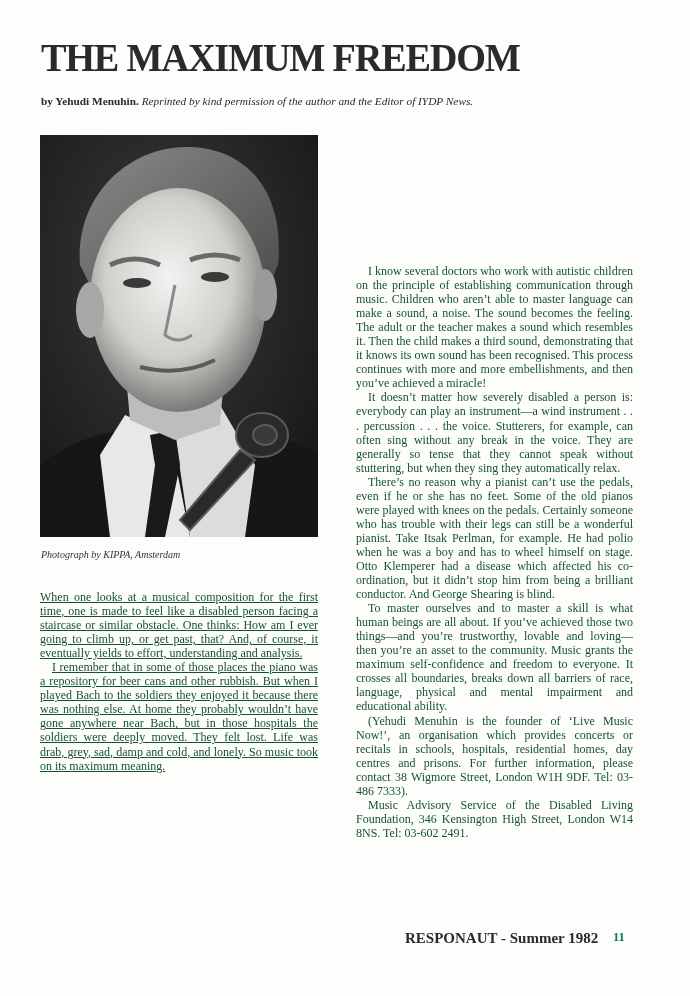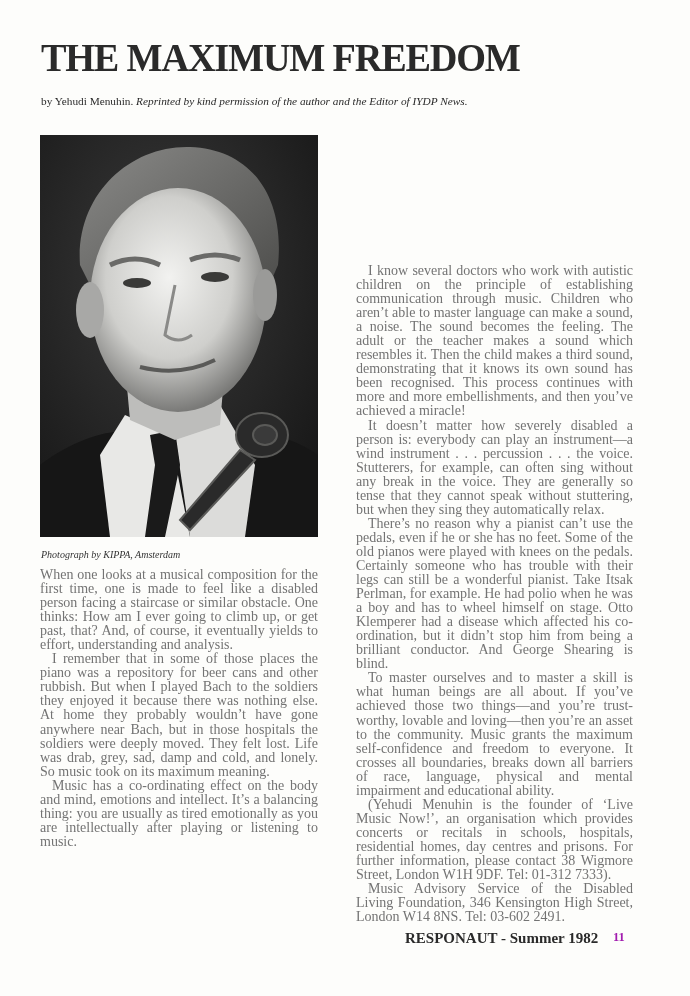--- a/index.html
+++ b/index.html
@@ -8,48 +8,48 @@
     position: absolute; left: 41px; top: 38px; margin: 0;
     font-family: "Liberation Serif", serif; font-weight: bold;
     font-size: 39px; letter-spacing: -1.2px; color: #2a2a2a; line-height: 1;
     transform: scaleX(0.98); transform-origin: left top;
   }
   .byline {
     position: absolute; left: 41px; top: 95px;
     font-family: "Liberation Serif", serif; font-size: 11.3px; color: #2a2a2a;
     white-space: nowrap;
   }
-  .byline b { font-weight: normal; }
+  .byline b { font-weight: bold; }
   .byline i { font-style: italic; margin-top: 23px; }
   .photo {
     position: absolute; left: 40px; top: 135px; width: 278px; height: 402px;
     background: #1e1e1e; overflow: hidden;
   }
   .photo svg { width: 100%; height: 100%; display: block; }
   .caption {
     position: absolute; left: 41px; top: 549px;
     font-family: "Liberation Serif", serif; font-style: italic; font-size: 10px; color: #333; text-align: center;
   }
   .col {
     position: absolute; font-family: "Liberation Serif", serif;
-    font-size: 14px; line-height: 14.05px; text-align: justify; color: #737373;
+    font-size: 12px; line-height: 14.05px; text-align: justify; color: #14532d;
     hyphens: manual;
   }
   .col p { margin: 0; text-indent: 12px; }
   .col p.first { text-indent: 0; }
-  .col-left { left: 40px; top: 568px; width: 278px; }
+  .col-left { left: 40px; top: 590px; width: 278px; text-decoration: underline; }
   .col-right { left: 356px; top: 264px; width: 277px; }
   .footer {
     position: absolute; left: 405px; top: 930px;
     font-family: "Liberation Serif", serif; font-weight: bold; font-size: 15px; color: #2a2a2a;
     white-space: nowrap;
   }
   .page-num {
     position: absolute; left: 613px; top: 930px;
-    font-family: "Liberation Serif", serif; font-weight: bold; font-size: 12.5px; color: #a21caf;
+    font-family: "Liberation Serif", serif; font-weight: bold; font-size: 12.5px; color: #0f766e;
   }
 </style>
 </head>
 <body>
 
 <h1 class="title">THE MAXIMUM FREEDOM</h1>
 
 <div class="byline">
   <b>by Yehudi Menuhin.</b>
   <i>Reprinted by kind permission of the author and the Editor of IYDP News.</i>
@@ -106,26 +106,25 @@
       <path d="M200 315 L140 385 L150 395 L215 325 Z"></path>
     </g>
   </svg>
 </div>
 
 <div class="caption">Photograph by KIPPA, Amsterdam</div>
 
 <div class="col col-left">
   <p class="first">When one looks at a musical composition for the first time, one is made to feel like a disabled person facing a staircase or similar obstacle. One thinks: How am I ever going to climb up, or get past, that? And, of course, it eventually yields to effort, understanding and analysis.</p>
   <p>I remember that in some of those places the piano was a repository for beer cans and other rubbish. But when I played Bach to the soldiers they enjoyed it because there was nothing else. At home they probably wouldn’t have gone anywhere near Bach, but in those hospitals the soldiers were deeply moved. They felt lost. Life was drab, grey, sad, damp and cold, and lonely. So music took on its maximum meaning.</p>
-  <p>Music has a co-ordinating effect on the body and mind, emotions and intellect. It’s a balancing thing: you are usually as tired emotionally as you are intellectually after playing or listening to music.</p>
 </div>
 
 <div class="col col-right">
   <p>I know several doctors who work with autistic children on the principle of establishing communi­cation through music. Children who aren’t able to master language can make a sound, a noise. The sound becomes the feeling. The adult or the teacher makes a sound which resembles it. Then the child makes a third sound, demonstrating that it knows its own sound has been recognised. This process continues with more and more embellish­ments, and then you’ve achieved a miracle!</p>
   <p>It doesn’t matter how severely disabled a person is: everybody can play an instrument—a wind instrument . . .    percussion . . .    the voice. Stutterers, for example, can often sing without any break in the voice. They are generally so tense that they cannot speak without stuttering, but when they sing they automatically relax.</p>
   <p>There’s no reason why a pianist can’t use the pedals, even if he or she has no feet. Some of the old pianos were played with knees on the pedals. Certainly someone who has trouble with their legs can still be a wonderful pianist. Take Itsak Perlman, for example. He had polio when he was a boy and has to wheel himself on stage. Otto Klemperer had a disease which affected his co-ordination, but it didn’t stop him from being a brilliant conductor. And George Shearing is blind.</p>
   <p>To master ourselves and to master a skill is what human beings are all about. If you’ve achieved those two things—and you’re trust­worthy, lovable and loving—then you’re an asset to the community. Music grants the maximum self-confidence and freedom to everyone. It crosses all boundaries, breaks down all barriers of race, language, physical and mental impairment and educational ability.</p>
-  <p>(Yehudi Menuhin is the founder of ‘Live Music Now!’, an organisation which provides concerts or recitals in schools, hospitals, residential homes, day centres and prisons. For further information, please contact 38 Wigmore Street, London W1H 9DF. Tel: 01-312 7333).</p>
+  <p>(Yehudi Menuhin is the founder of ‘Live Music Now!’, an organisation which provides concerts or recitals in schools, hospitals, residential homes, day centres and prisons. For further information, please contact 38 Wigmore Street, London W1H 9DF. Tel: 03-486 7333).</p>
   <p>Music Advisory Service of the Disabled Living Foundation, 346 Kensington High Street, London W14 8NS. Tel: 03-602 2491.</p>
 </div>
 
 <div class="footer">RESPONAUT - Summer 1982</div>
 <div class="page-num">11</div>
 
 </body></html>

